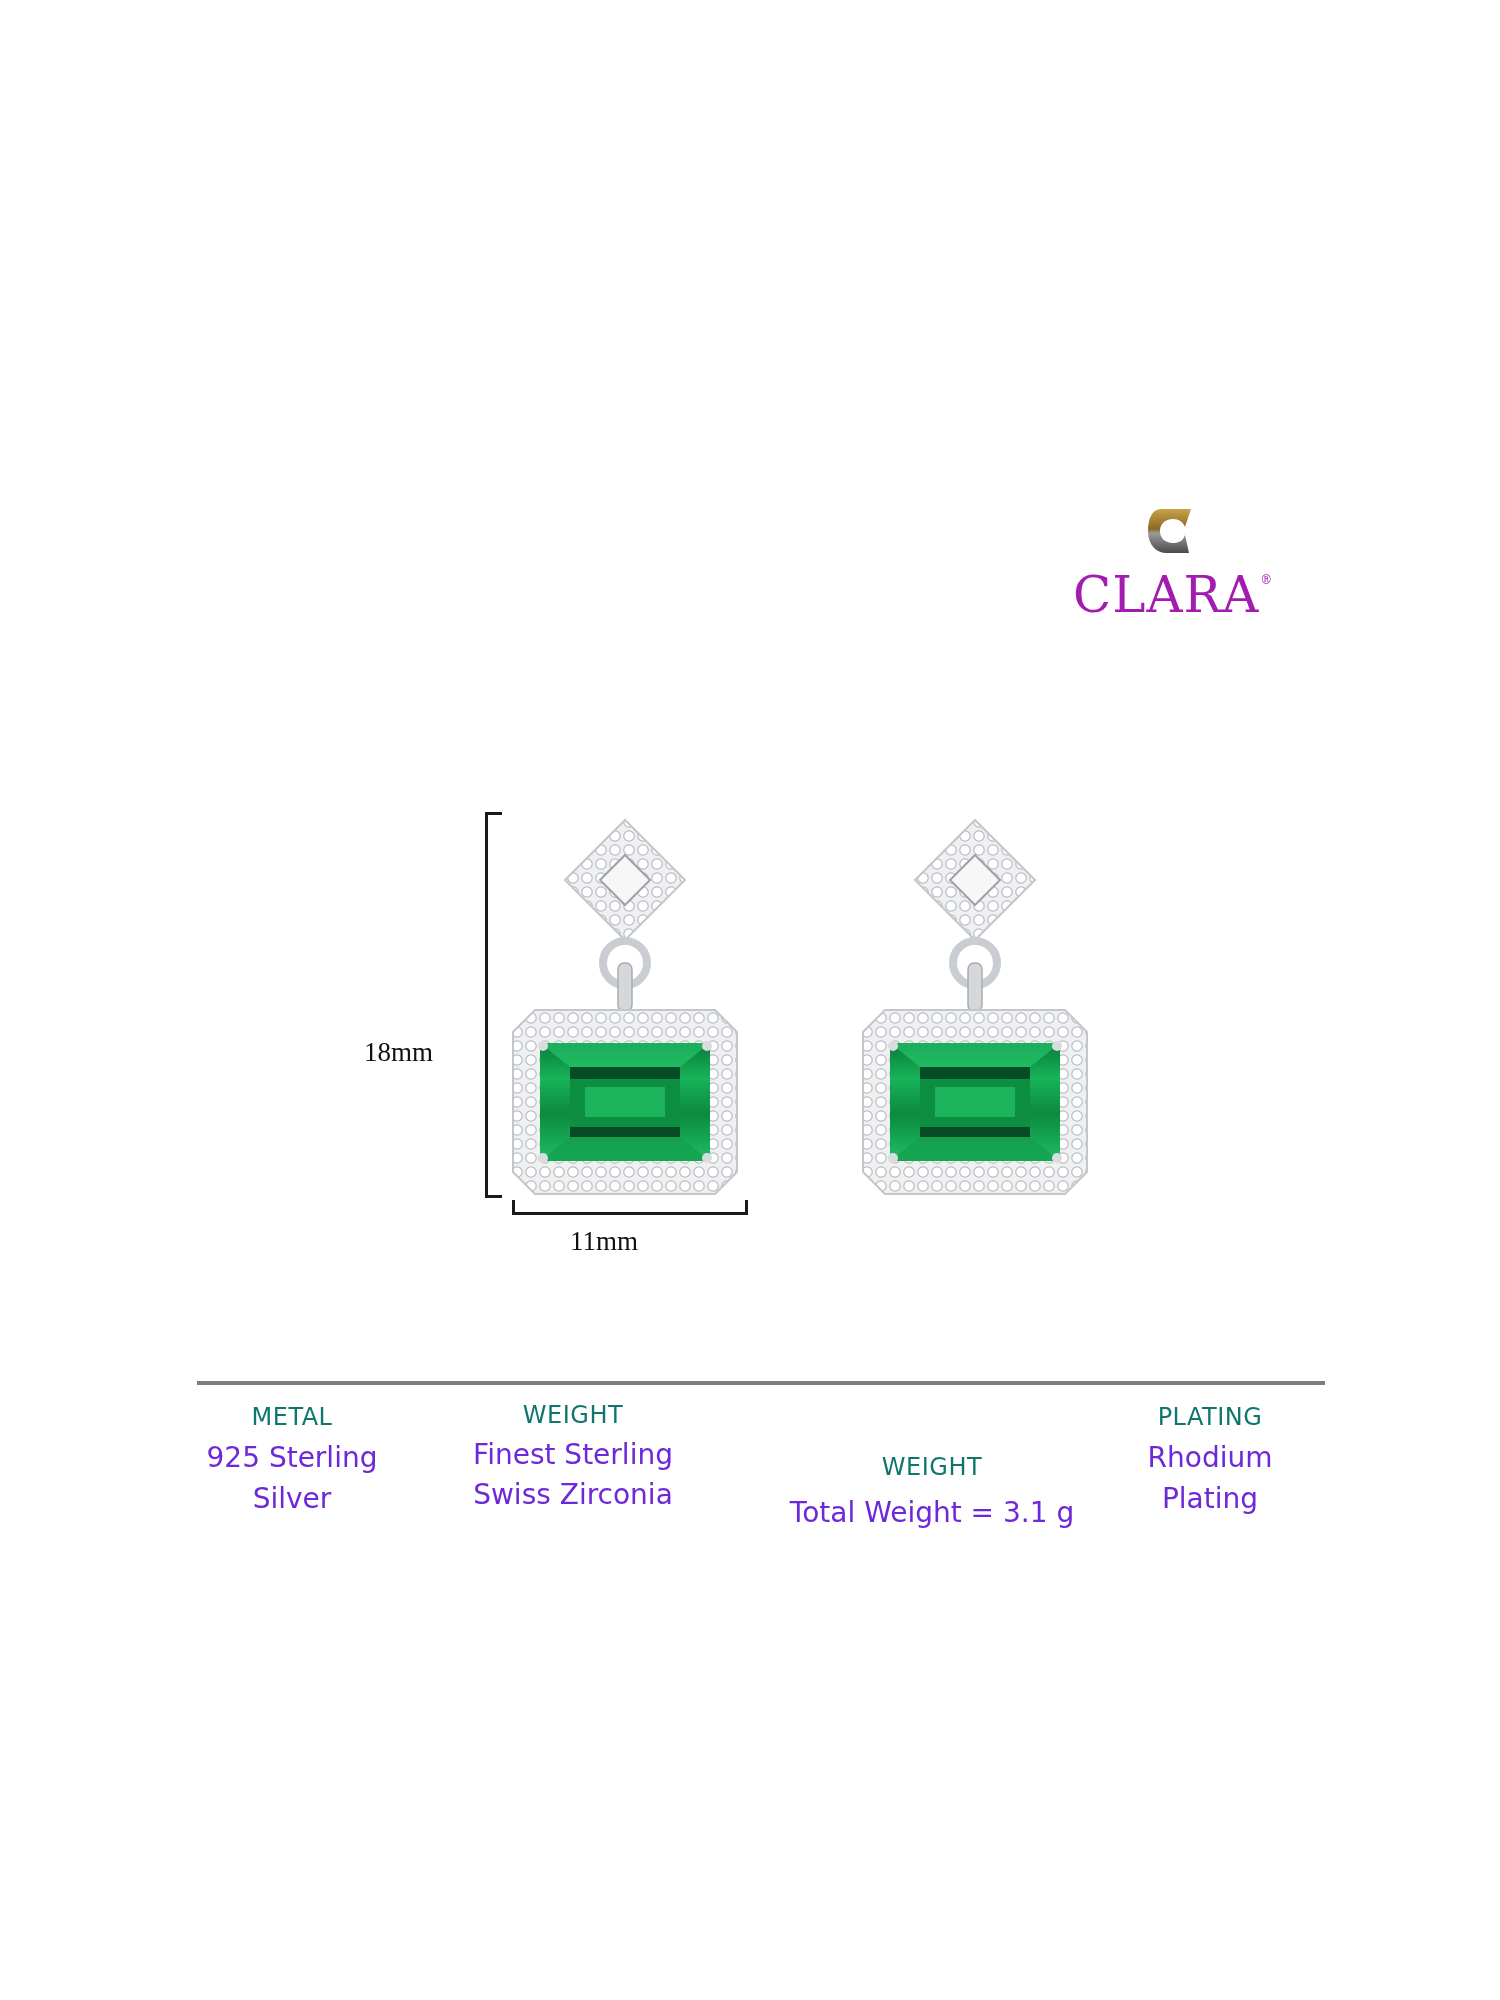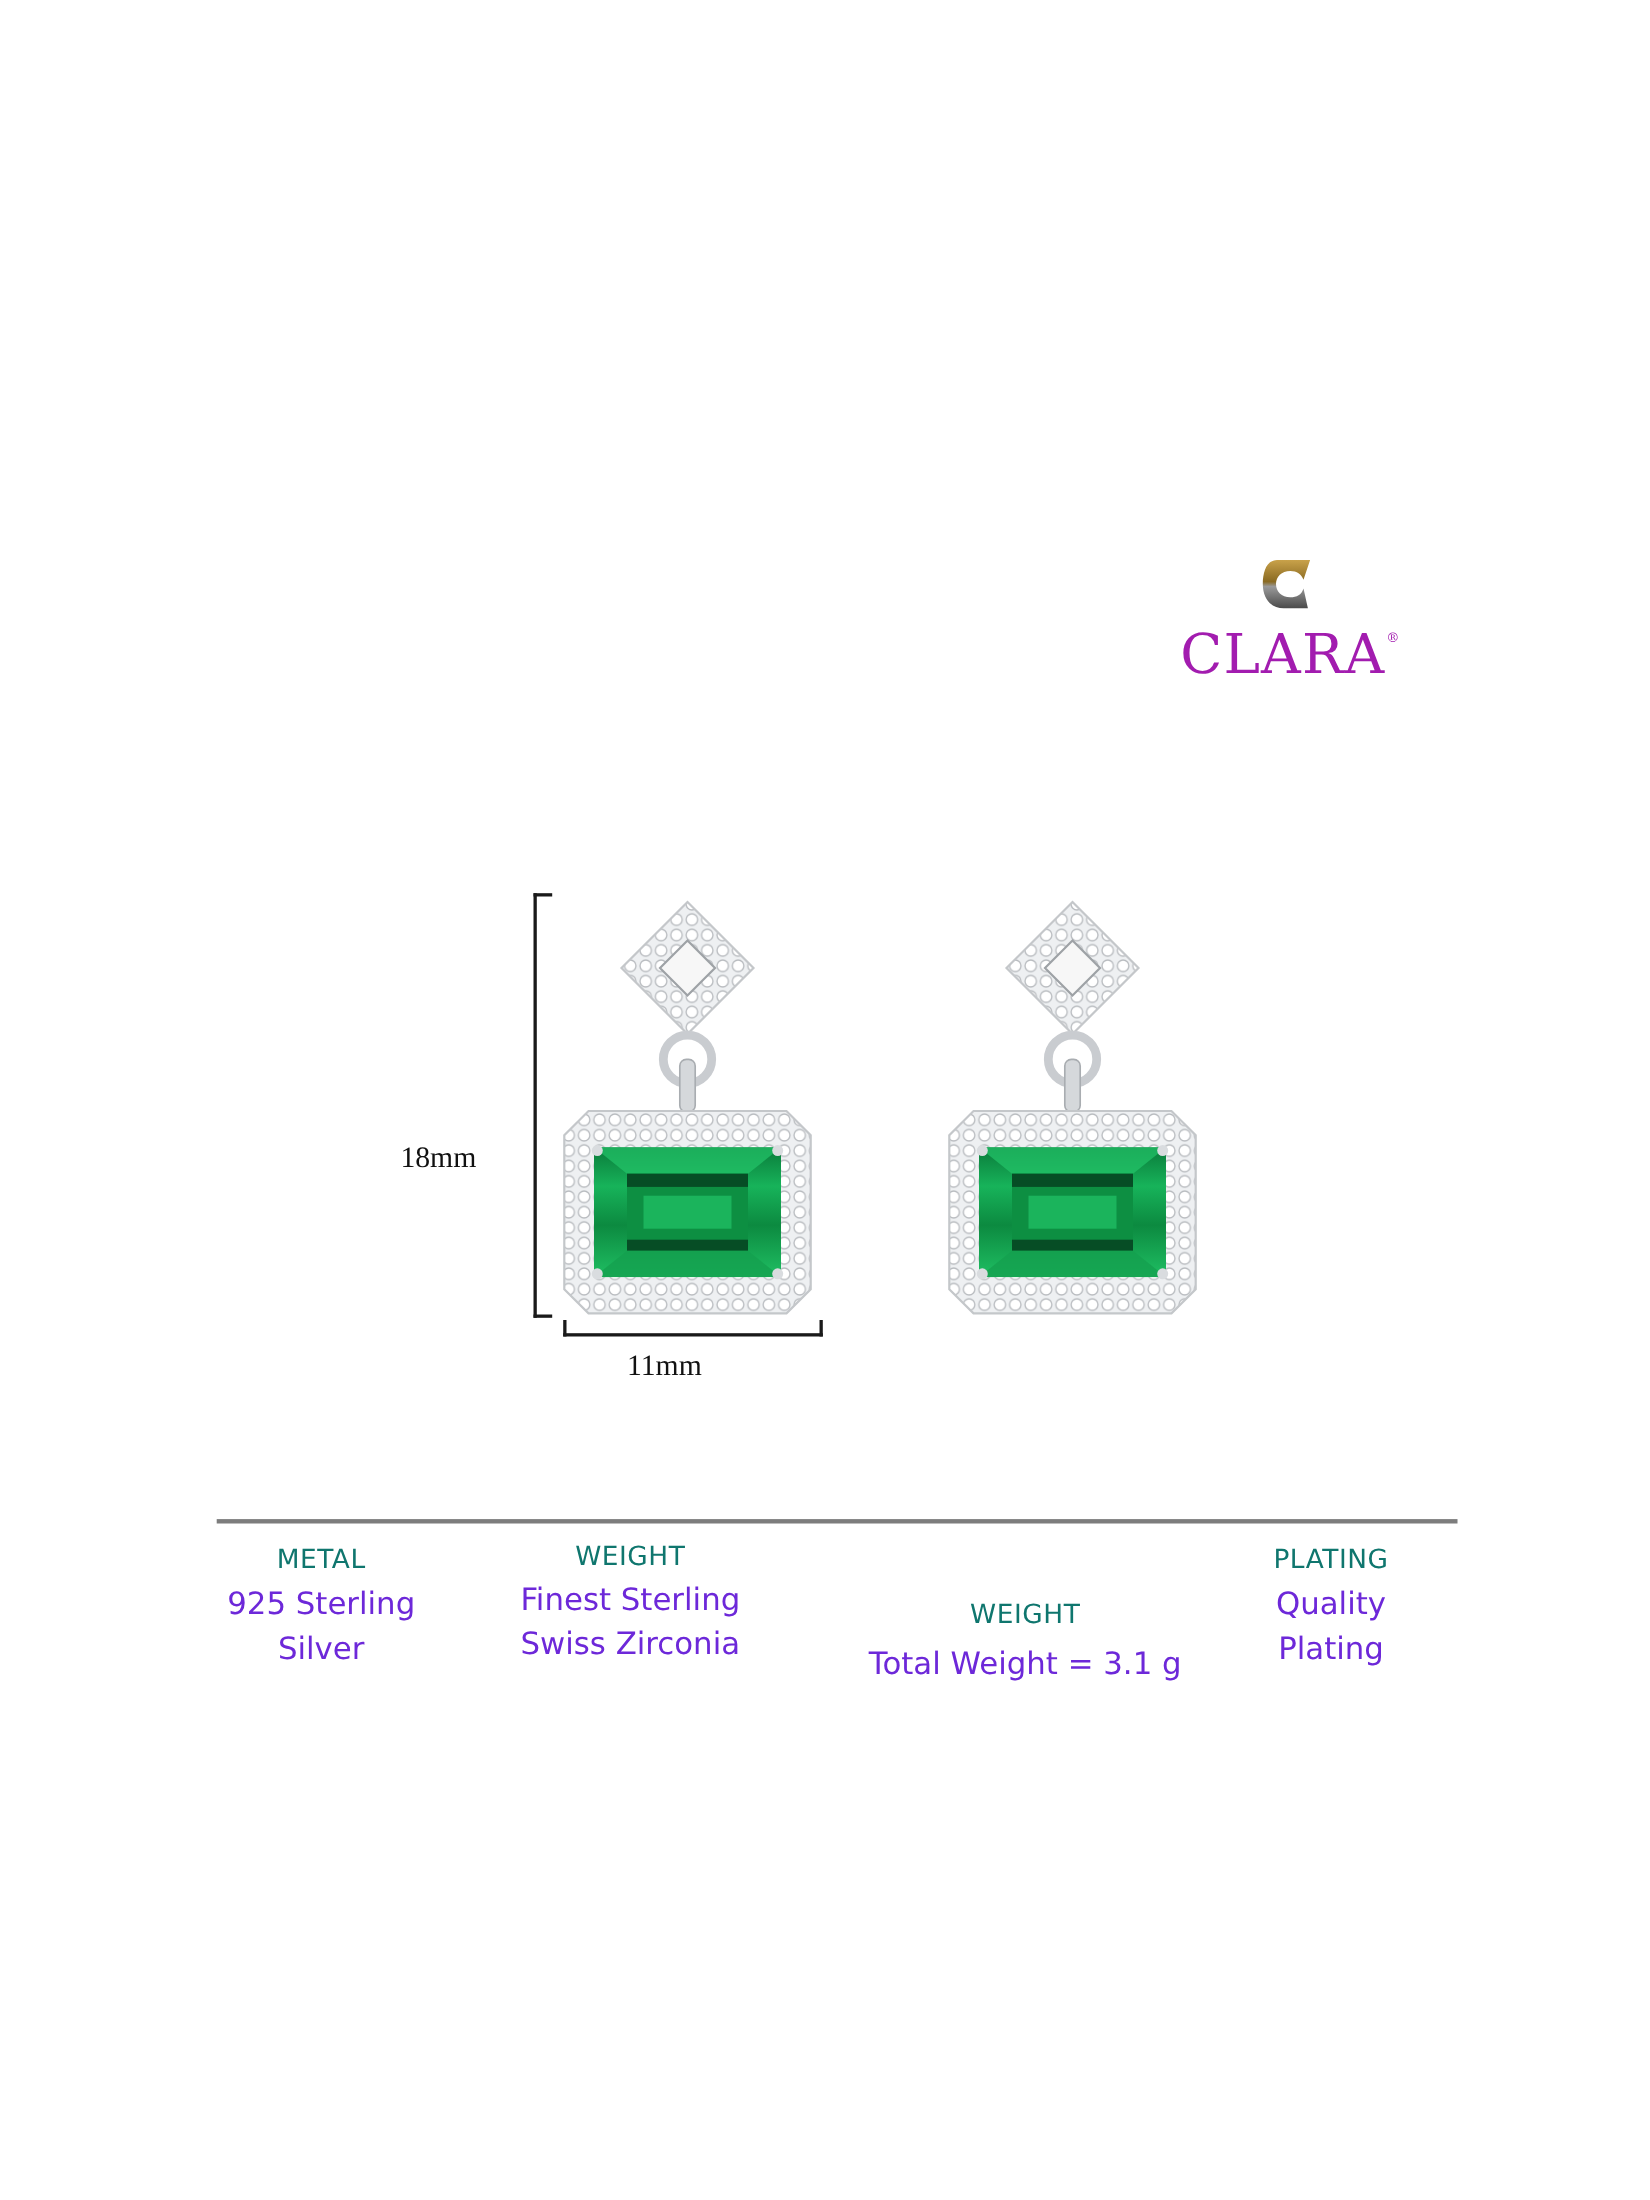--- a/index.html
+++ b/index.html
@@ -107,15 +107,15 @@
   <div class="spec-val" style="line-height:40px;">Swiss Zirconia</div>
 </div>
 
 <div class="spec-col" style="left:912px; top:1447px;margin-left:20px;">
   <div class="spec-title">WEIGHT</div>
   <div class="spec-val" style="margin-top:5px;">Total Weight = 3.1 g</div>
 </div>
 
 <div class="spec-col" style="left:1210px; top:1397px;">
   <div class="spec-title">PLATING</div>
-  <div class="spec-val">Quality</div>
+  <div class="spec-val">Rhodium</div>
   <div class="spec-val">Plating</div>
 </div>
 
 </body></html>

